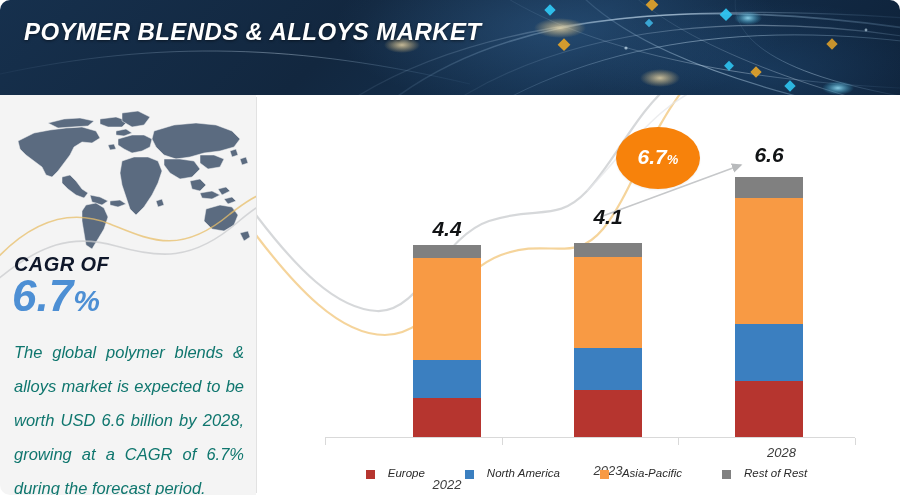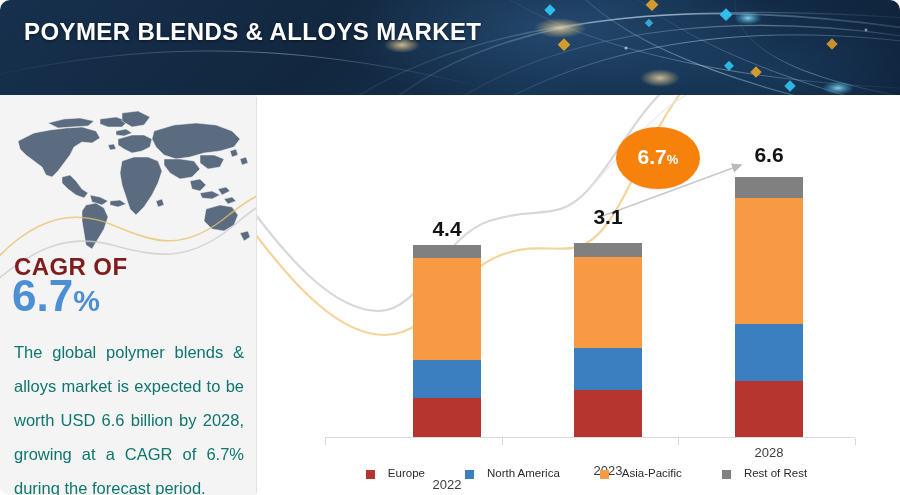--- a/index.html
+++ b/index.html
@@ -1,17 +1,17 @@
 <!DOCTYPE html>
 <html><head>
 <meta charset="utf-8">
 <style>
   html,body{margin:0;padding:0;background:#ffffff;}
   body{width:900px;height:495px;font-family:"Liberation Sans",sans-serif;overflow:hidden;}
-  #root{position:relative;width:900px;height:386px;background:#ffffff;}
+  #root{position:relative;width:900px;height:386px;background:#ffffff;font-style:italic;}
 
   
   .header{
     position:absolute;left:0;top:0;width:900px;height:95px;
     background:
       radial-gradient(ellipse 320px 120px at 62% 30%, rgba(60,110,160,.40) 0%, rgba(20,45,80,0) 70%),
       radial-gradient(ellipse 260px 100px at 85% 75%, rgba(40,90,140,.35) 0%, rgba(15,35,65,0) 70%),
       linear-gradient(135deg,#16304d 0%,#12273f 38%,#14304e 62%,#0e2138 100%);
     border-radius:10px 10px 0 0;
     overflow:hidden;
@@ -29,21 +29,21 @@
 
   
   .left-panel{
     position:absolute;left:0;top:95px;width:256px;height:400px;
     background:#f4f4f4;border-radius:0 0 0 10px;overflow:hidden;
   }
   .map-wrap{position:absolute;left:4px;top:10px;width:248px;height:150px;}
   .left-waves{position:absolute;left:0;top:95px;width:256px;height:120px;}
   .cagr-of{
     position:absolute;left:14px;top:158px;
-    font-size:24px;font-weight:bold;color:#7f1d1d;letter-spacing:.4px;
+    font-size:20px;font-weight:bold;color:#0f172a;letter-spacing:.4px;
   }
   .cagr-val{
     position:absolute;left:12px;top:177px;
     font-size:44px;font-weight:bold;color:#4d8fd4;letter-spacing:0;line-height:48px;
   }
   .cagr-val .pct{font-size:30px;}
   .blurb{
     position:absolute;left:14px;top:240px;width:230px;
     font-size:16.5px;line-height:34px;color:#0f766e;text-align:justify;
   }
@@ -258,26 +258,26 @@
       <span class="seg" style="height: 47px; background: rgb(182, 53, 47);"></span>
     </div>
     <div class="bar" style="left:478px;">
       <span class="seg" style="height: 21px; background: rgb(128, 128, 128);"></span>
       <span class="seg" style="height: 126px; background: rgb(248, 154, 68);"></span>
       <span class="seg" style="height: 57px; background: rgb(59, 127, 192);"></span>
       <span class="seg" style="height: 56px; background: rgb(182, 53, 47);"></span>
     </div>
 
     <div class="bar-total" style="left:140px;top:122px;">4.4</div>
-    <div class="bar-total" style="left:301px;top:110px;">3.1</div>
+    <div class="bar-total" style="left:301px;top:110px;">4.1</div>
     <div class="bar-total" style="left:462px;top:48px;">6.6</div>
 
     <div class="cat-label" style="left:140px;margin-top:32px;">2022</div>
     <div class="cat-label" style="left:301px;margin-top:18px;">2023</div>
-    <div class="cat-label" style="left:462px;">2028</div>
+    <div class="cat-label" style="left:439px;text-align:right;">2028</div>
 
     <div class="legend">
       <div class="lg-item">
         <span class="lg-box" style="background: rgb(182, 53, 47);"></span>
         <span class="lg-txt">Europe</span>
       </div>
       <div class="lg-item">
         <span class="lg-box" style="background: rgb(59, 127, 192);"></span>
         <span class="lg-txt">North America</span>
       </div>

